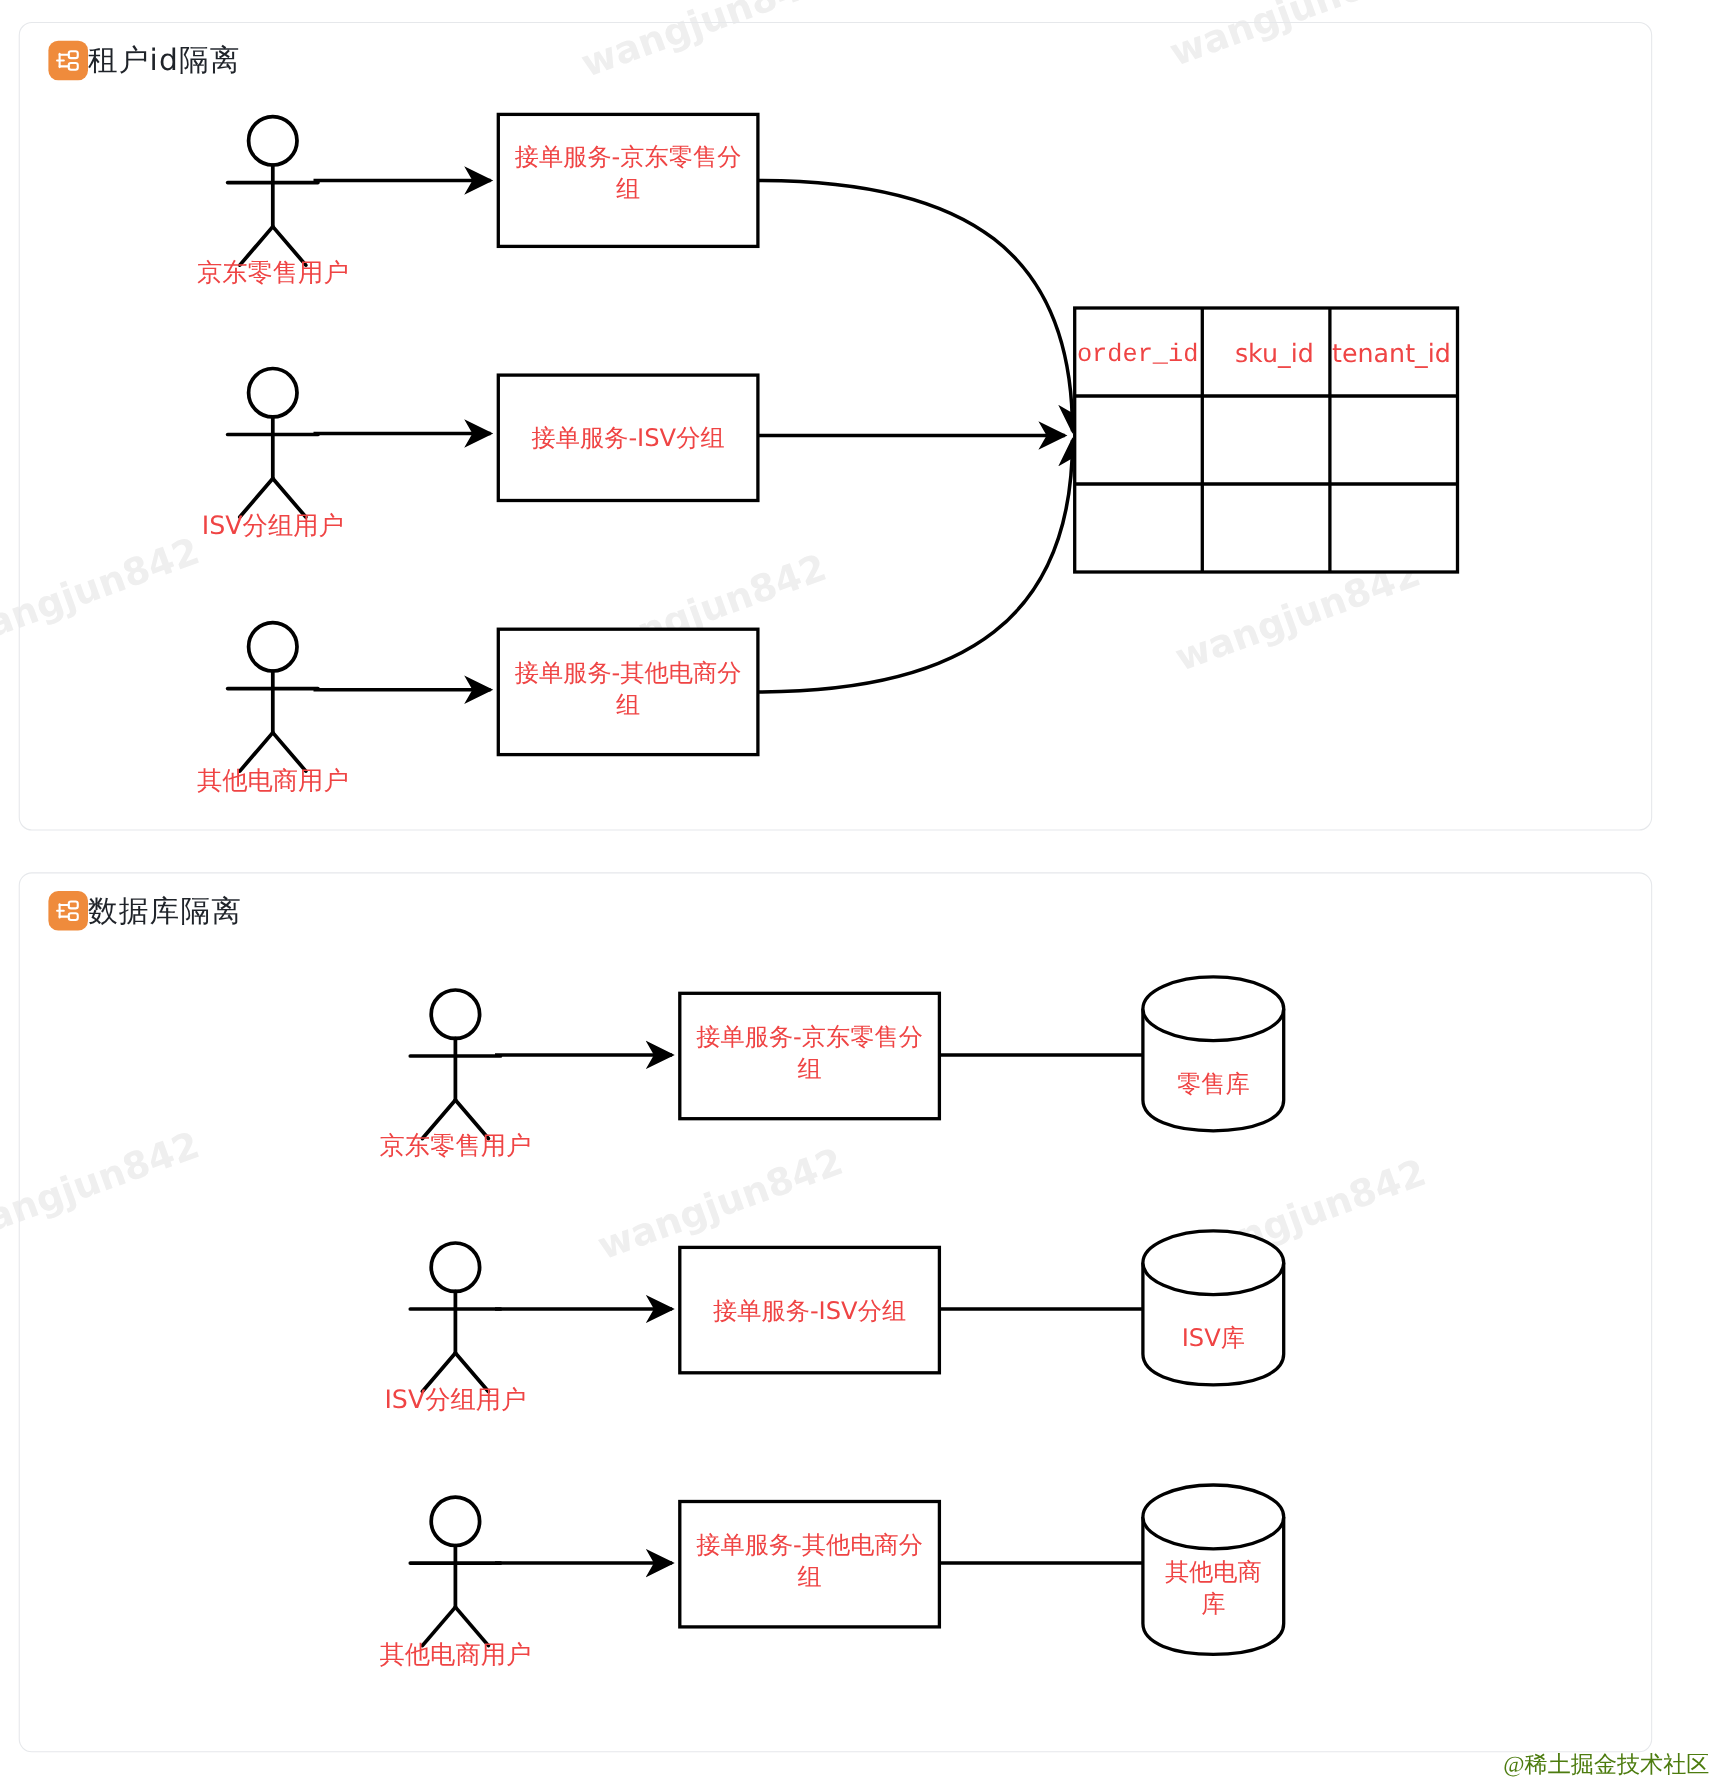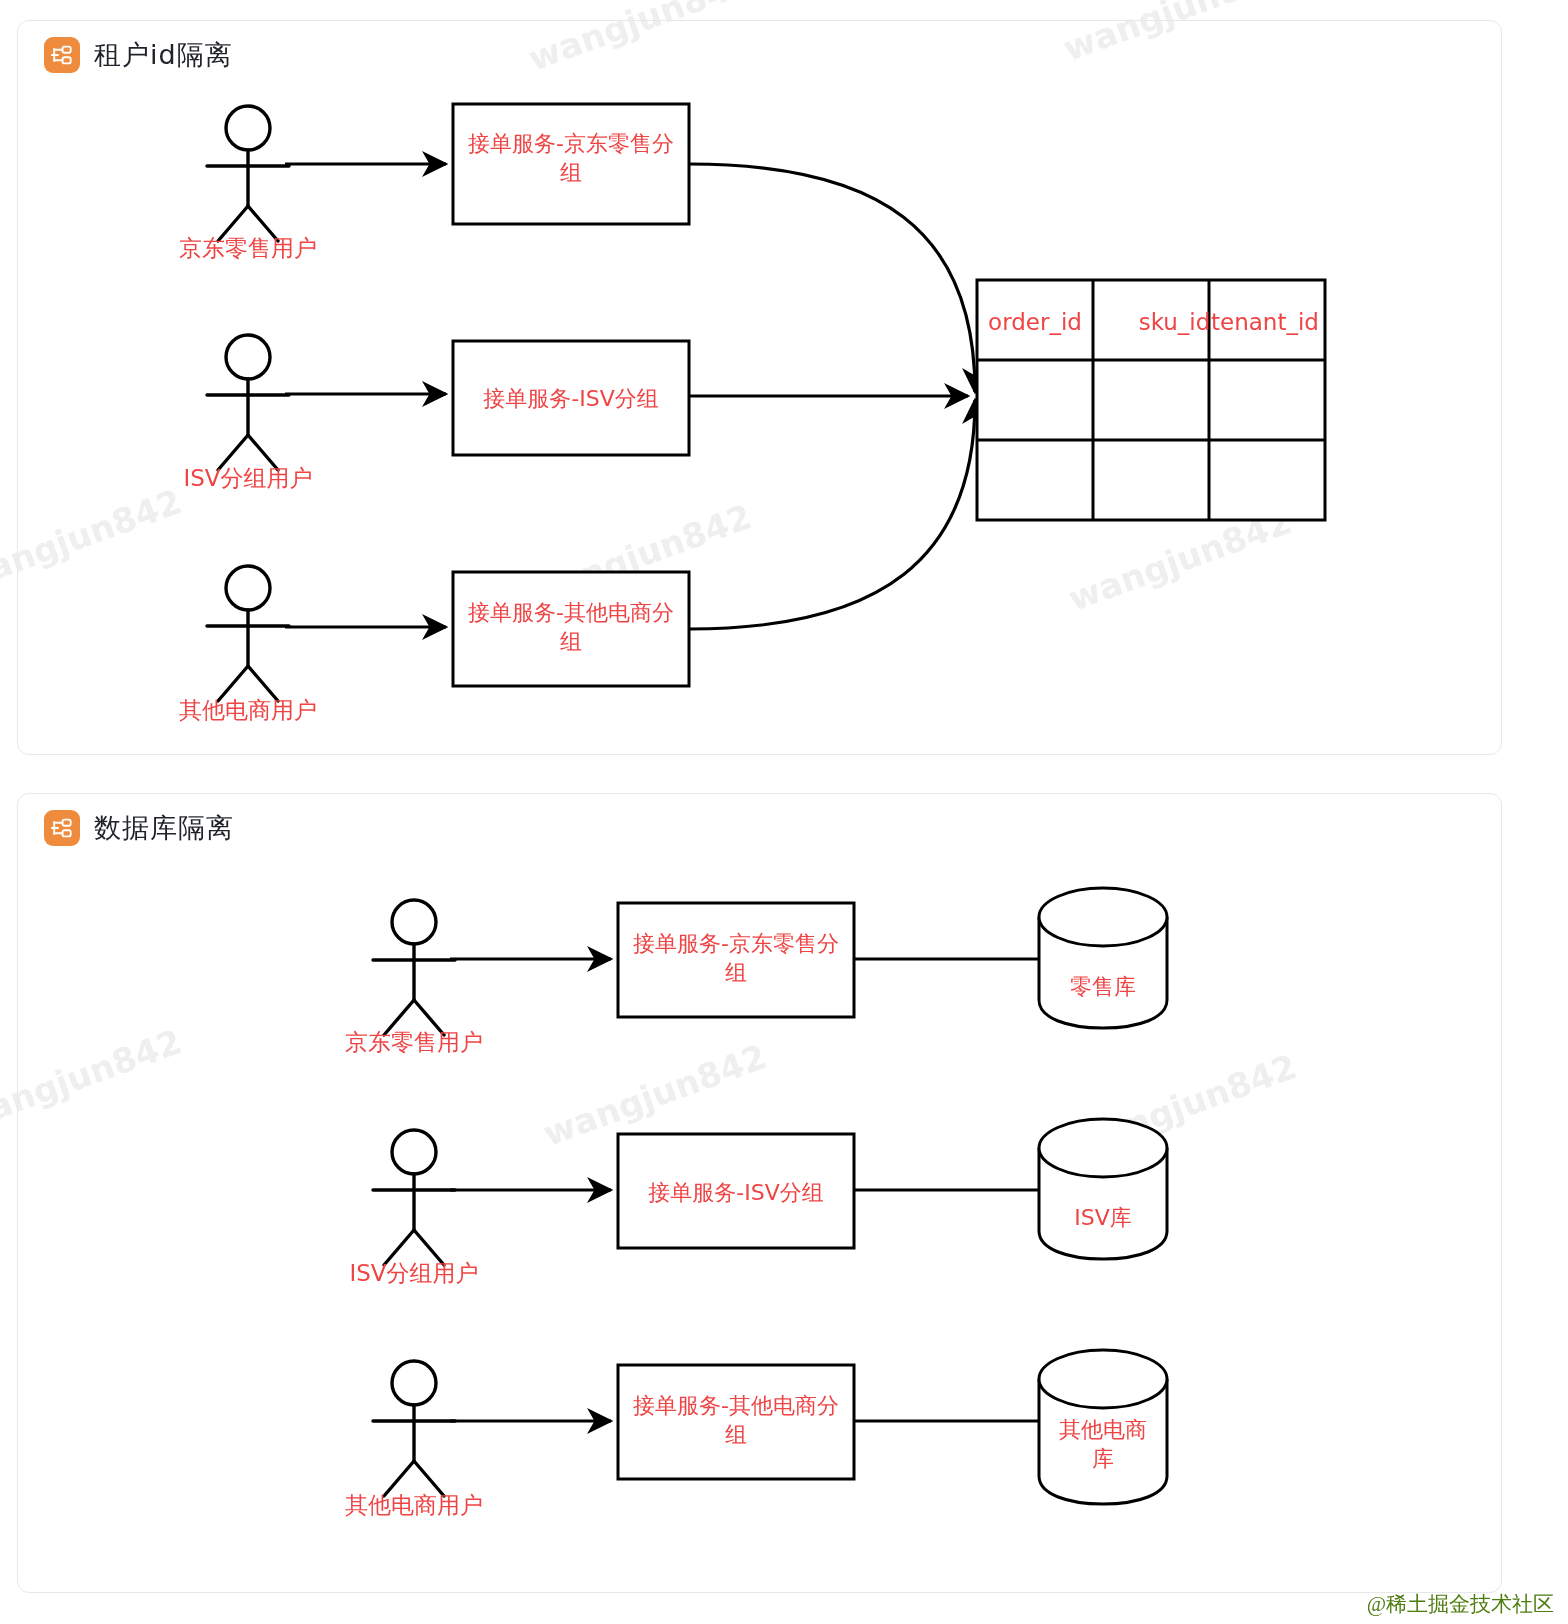--- a/index.html
+++ b/index.html
@@ -50,21 +50,21 @@
     box-sizing: border-box;
     z-index: 2;
   }
   #panel-tenant { left: 17px; top: 20px; width: 1485px; height: 735px; }
   #panel-db     { left: 17px; top: 793px; width: 1485px; height: 800px; }
 
   .panel-header {
     position: absolute;
     display: flex;
     align-items: center;
-    gap: 14px;
+    gap: 0;
     z-index: 5;
   }
   .hdr-icon {
     width: 36px; height: 36px;
     border-radius: 9px;
     background: #ef8b3c;
     display: flex; align-items: center; justify-content: center;
     flex: 0 0 auto;
   }
   .hdr-title {
@@ -246,22 +246,22 @@
   </svg>
 
   <div class="node-label actor-text" style="left:148px; top:233px; width:200px;">京东零售用户</div>
   <div class="node-label actor-text" style="left:148px; top:463px; width:200px;">ISV分组用户</div>
   <div class="node-label actor-text" style="left:148px; top:695px; width:200px;">其他电商用户</div>
 
   <div class="node-label box-text" style="left:461px; top:129px; width:220px;">接单服务-京东零售分组</div>
   <div class="node-label box-text" style="left:461px; top:384px; width:220px;">接单服务-ISV分组</div>
   <div class="node-label box-text" style="left:461px; top:598px; width:220px;">接单服务-其他电商分组</div>
 
-  <div class="node-label cell-text" style="left:979px; top:307px; width:112px;">order_id</div>
-  <div class="node-label cell-text" style="left:1095px; top:307px; width:127px;padding-left:16px;">sku_id</div>
+  <div class="node-label cell-text" style="left:979px; top:307px; width:92px;font-family:Liberation Mono, monospace;">order_id</div>
+  <div class="node-label cell-text" style="left:1095px; top:307px; width:127px;">sku_id</div>
   <div class="node-label cell-text" style="left:1211px; top:307px; width:96px;">tenant_id</div>
 
   <div class="node-label actor-text" style="left:314px; top:1027px; width:200px;">京东零售用户</div>
   <div class="node-label actor-text" style="left:314px; top:1258px; width:200px;">ISV分组用户</div>
   <div class="node-label actor-text" style="left:314px; top:1490px; width:200px;">其他电商用户</div>
 
   <div class="node-label box-text" style="left:626px; top:929px; width:220px;">接单服务-京东零售分组</div>
   <div class="node-label box-text" style="left:626px; top:1178px; width:220px;">接单服务-ISV分组</div>
   <div class="node-label box-text" style="left:626px; top:1391px; width:220px;">接单服务-其他电商分组</div>
 

